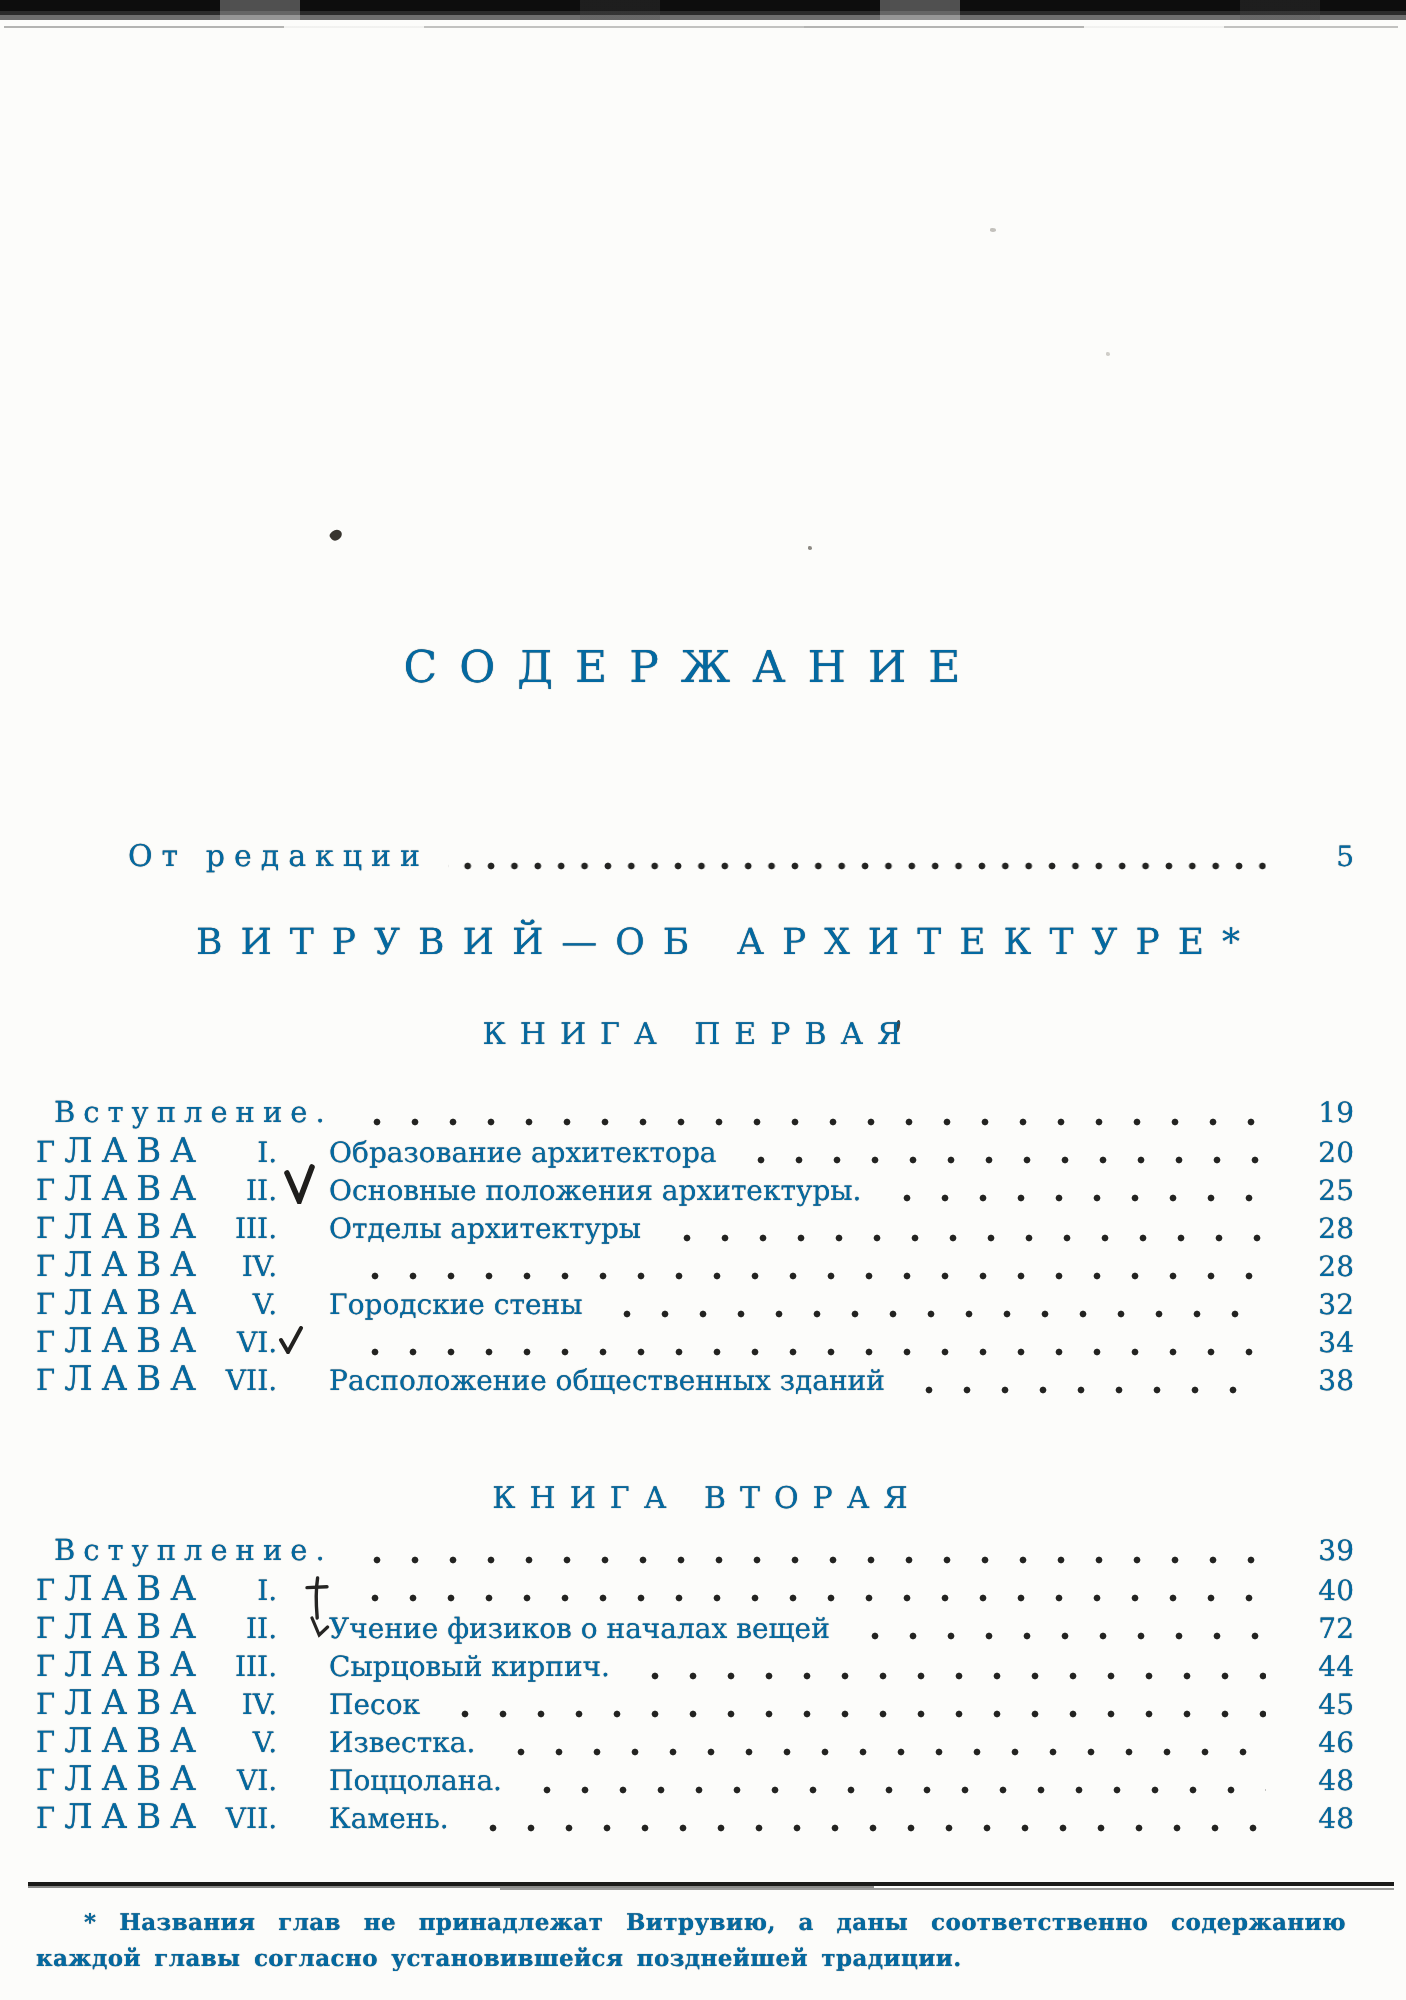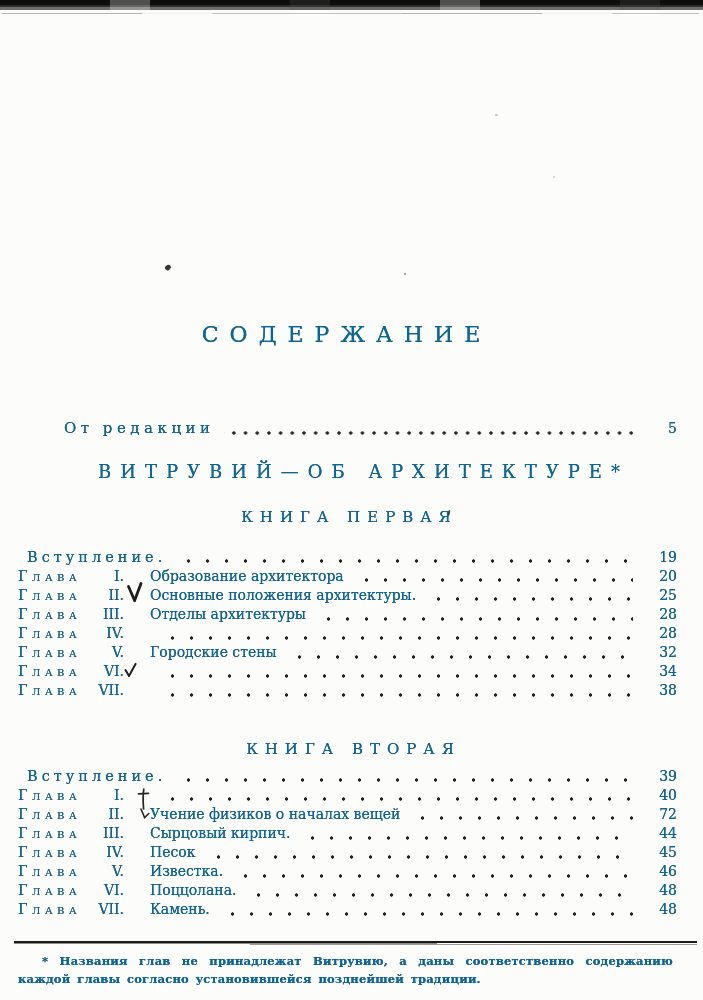--- a/index.html
+++ b/index.html
@@ -42,21 +42,21 @@
   .pg { flex:0 0 34px; text-align:right; }
 
   
   .from-editors { position:absolute; top:419px; left:64px; right:26px; height:19px; line-height:19px; }
   .fe-label { letter-spacing:4.5px; font-size:15px; }
 
   .book-list { position:absolute; left:0; right:26px; }
   .book-list-1 { top:547.5px; }
   .book-list-2 { top:766.5px; }
 
-  .glava { flex:0 0 70px; margin-left:18px; font-size:10px; letter-spacing:4.5px; }
+  .glava { flex:0 0 70px; margin-left:18px; font-size:17px; letter-spacing:4.5px; }
   .glava::first-letter { font-size:14.5px; letter-spacing:4.5px; }
   .num   { flex:0 0 36px; text-align:right; }
   .markbox { flex:0 0 26px; position:relative; align-self:stretch; }
   .markbox svg { position:absolute; }
   .title { flex:0 0 auto; }
   .intro-label { margin-left:27px; letter-spacing:4px; font-size:14.5px; }
 
   .svg-check-large { left:2px;  top:-4px; }
   .svg-check-small { left:0px;  top:1px;  }
   .svg-cross       { left:13px; top:2px;  }
@@ -155,20 +155,21 @@
           <path d="M1.5 7 L5 13 L11.5 1" fill="none" stroke="#22211f" stroke-width="2" stroke-linecap="round"></path>
         </svg>
       </span>
       <span class="leader"></span>
       <span class="pg">34</span>
     </div>
     <div class="row">
       <span class="glava">ГЛАВА</span>
       <span class="num">VII.</span>
       <span class="markbox"></span>
+      <span class="title">Расположение общественных зданий</span>
       <span class="leader"></span>
       <span class="pg">38</span>
     </div>
   </div>
 
   <div class="h-center book-heading-2">КНИГА ВТОРАЯ</div>
 
   <div class="book-list book-list-2">
     <div class="row">
       <span class="intro-label">Вступление.</span>

